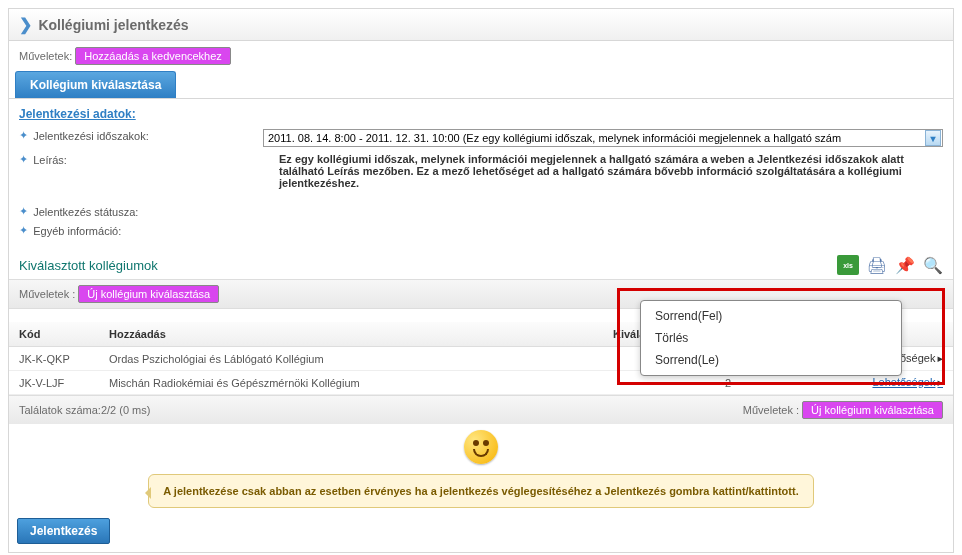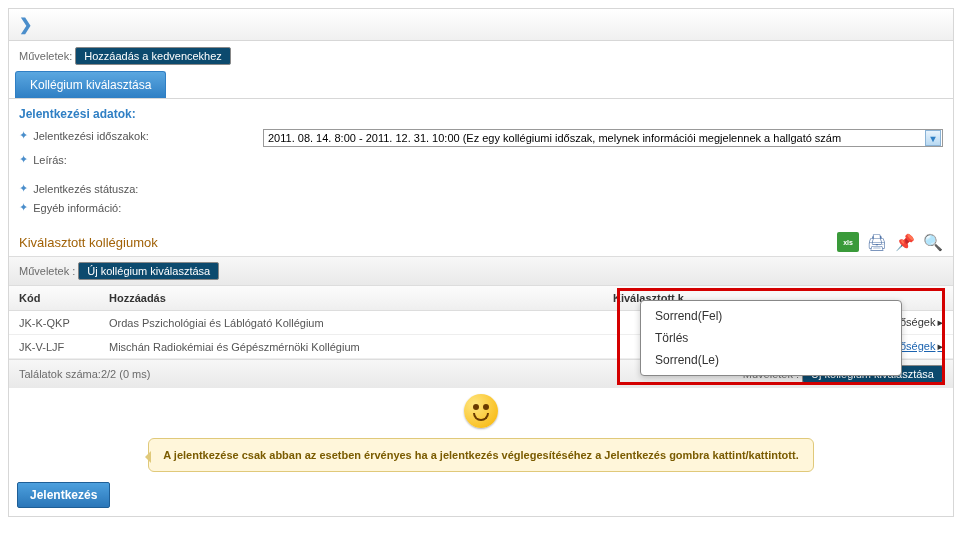--- a/index.html
+++ b/index.html
@@ -30,49 +30,50 @@
     font-size: 14px;
     font-weight: bold;
     color: #6b6b6b;
   }
   .ops-row {
     padding: 6px 10px;
     color: #6b6b6b;
   }
   .btn-grey {
     display: inline-block;
-    background: #0c4a6e;
+    background: #d946ef;
     color: #fff;
     padding: 2px 8px;
     border-radius: 2px;
     border: 1px solid #888;
     font-size: 11px;
     cursor: pointer;
   }
   .tabs { padding: 0 6px; }
   .tab {
     display: inline-block;
     background: linear-gradient(to bottom,#5aa7e0,#2f7fc4);
     color: #fff;
-    font-weight: normal;
+    font-weight: bold;
     padding: 6px 14px;
     border-radius: 3px 3px 0 0;
     font-size: 12px;
     border: 1px solid #2f7fc4;
     border-bottom: none;
   }
   .section {
     border-top: 1px solid #d7d7d7;
     padding: 8px 10px 10px 10px;
   }
   .section-title {
     color: #2f7fc4;
     font-weight: bold;
     font-size: 12px;
     margin-bottom: 8px;
+    text-decoration: underline;
   }
   .fields { display: flex; flex-direction: column; gap: 6px; }
   .field-row { display: flex; align-items: flex-start; }
   .field-label {
     width: 260px;
     color: #545454;
     display: flex;
     align-items: center;
   }
   .diamond {
@@ -97,36 +98,37 @@
     border:1px solid #8ab3d6;
     display:flex;align-items:center;justify-content:center;
     color:#2f7fc4;font-size:10px;pointer-events:none;
   }
   .grid-header {
     display: flex;
     justify-content: space-between;
     align-items: center;
     padding: 8px 10px 4px 10px;
   }
-  .grid-title { font-size: 13px; color: #a16207; }
+  .grid-title { font-size: 13px; color: #0f766e; }
   .grid-tools { display: flex; gap: 8px; }
   .tool-icon {
     width: 20px; height: 20px;
     display: inline-flex; align-items:center; justify-content:center;
     font-size: 16px;
   }
   .grid-ops {
     background: linear-gradient(to bottom,#f7f7f7,#e9e9e9);
     border-top:1px solid #ddd; border-bottom:1px solid #ddd;
     padding: 5px 10px;
     color:#6b6b6b;
   }
   table.data {
     width: 100%;
     border-collapse: collapse;
+    margin-top: 13px;
   }
   table.data th {
     text-align: left;
     padding: 6px 10px;
     background: linear-gradient(to bottom,#fcfcfc,#efefef);
     border-bottom: 1px solid #ddd;
     color:#333;
     font-weight: bold;
   }
   table.data td {
@@ -207,20 +209,21 @@
   }
   .wrap{position:relative;}
 </style>
 </head>
 <body>
 
 <div class="wrap">
 <div class="panel">
   <div class="page-header">
     <span class="chev">❯</span>
+    <h1>Kollégiumi jelentkezés</h1>
   </div>
 
   <div class="ops-row">
     <span>Műveletek:</span>
     <span class="btn-grey">Hozzáadás a kedvencekhez</span>
   </div>
 
   <div class="tabs">
     <span class="tab">Kollégium kiválasztása</span>
   </div>
@@ -239,20 +242,21 @@
             <input class="period-select" readonly="" value="2011. 08. 14. 8:00 - 2011. 12. 31. 10:00 (Ez egy kollégiumi időszak, melynek információi megjelennek a hallgató szám" style="">
             <span class="select-arrow">▾</span>
           </span>
         </div>
       </div>
       <div class="field-row">
         <div class="field-label">
               <span class="diamond">✦</span>
               <span>Leírás:</span>
             </div>
+        <div class="field-value">Ez egy kollégiumi időszak, melynek információi megjelennek a hallgató számára a weben a Jelentkezési időszakok alatt található Leírás mezőben. Ez a mező lehetőséget ad a hallgató számára bővebb információ szolgáltatására a kollégiumi jelentkezéshez.</div>
       </div>
       <div class="field-row" style="margin-top:10px;">
         <div class="field-label">
               <span class="diamond">✦</span>
               <span>Jelentkezés státusza:</span>
             </div>
         <div class="field-value"></div>
       </div>
       <div class="field-row">
         <div class="field-label">

